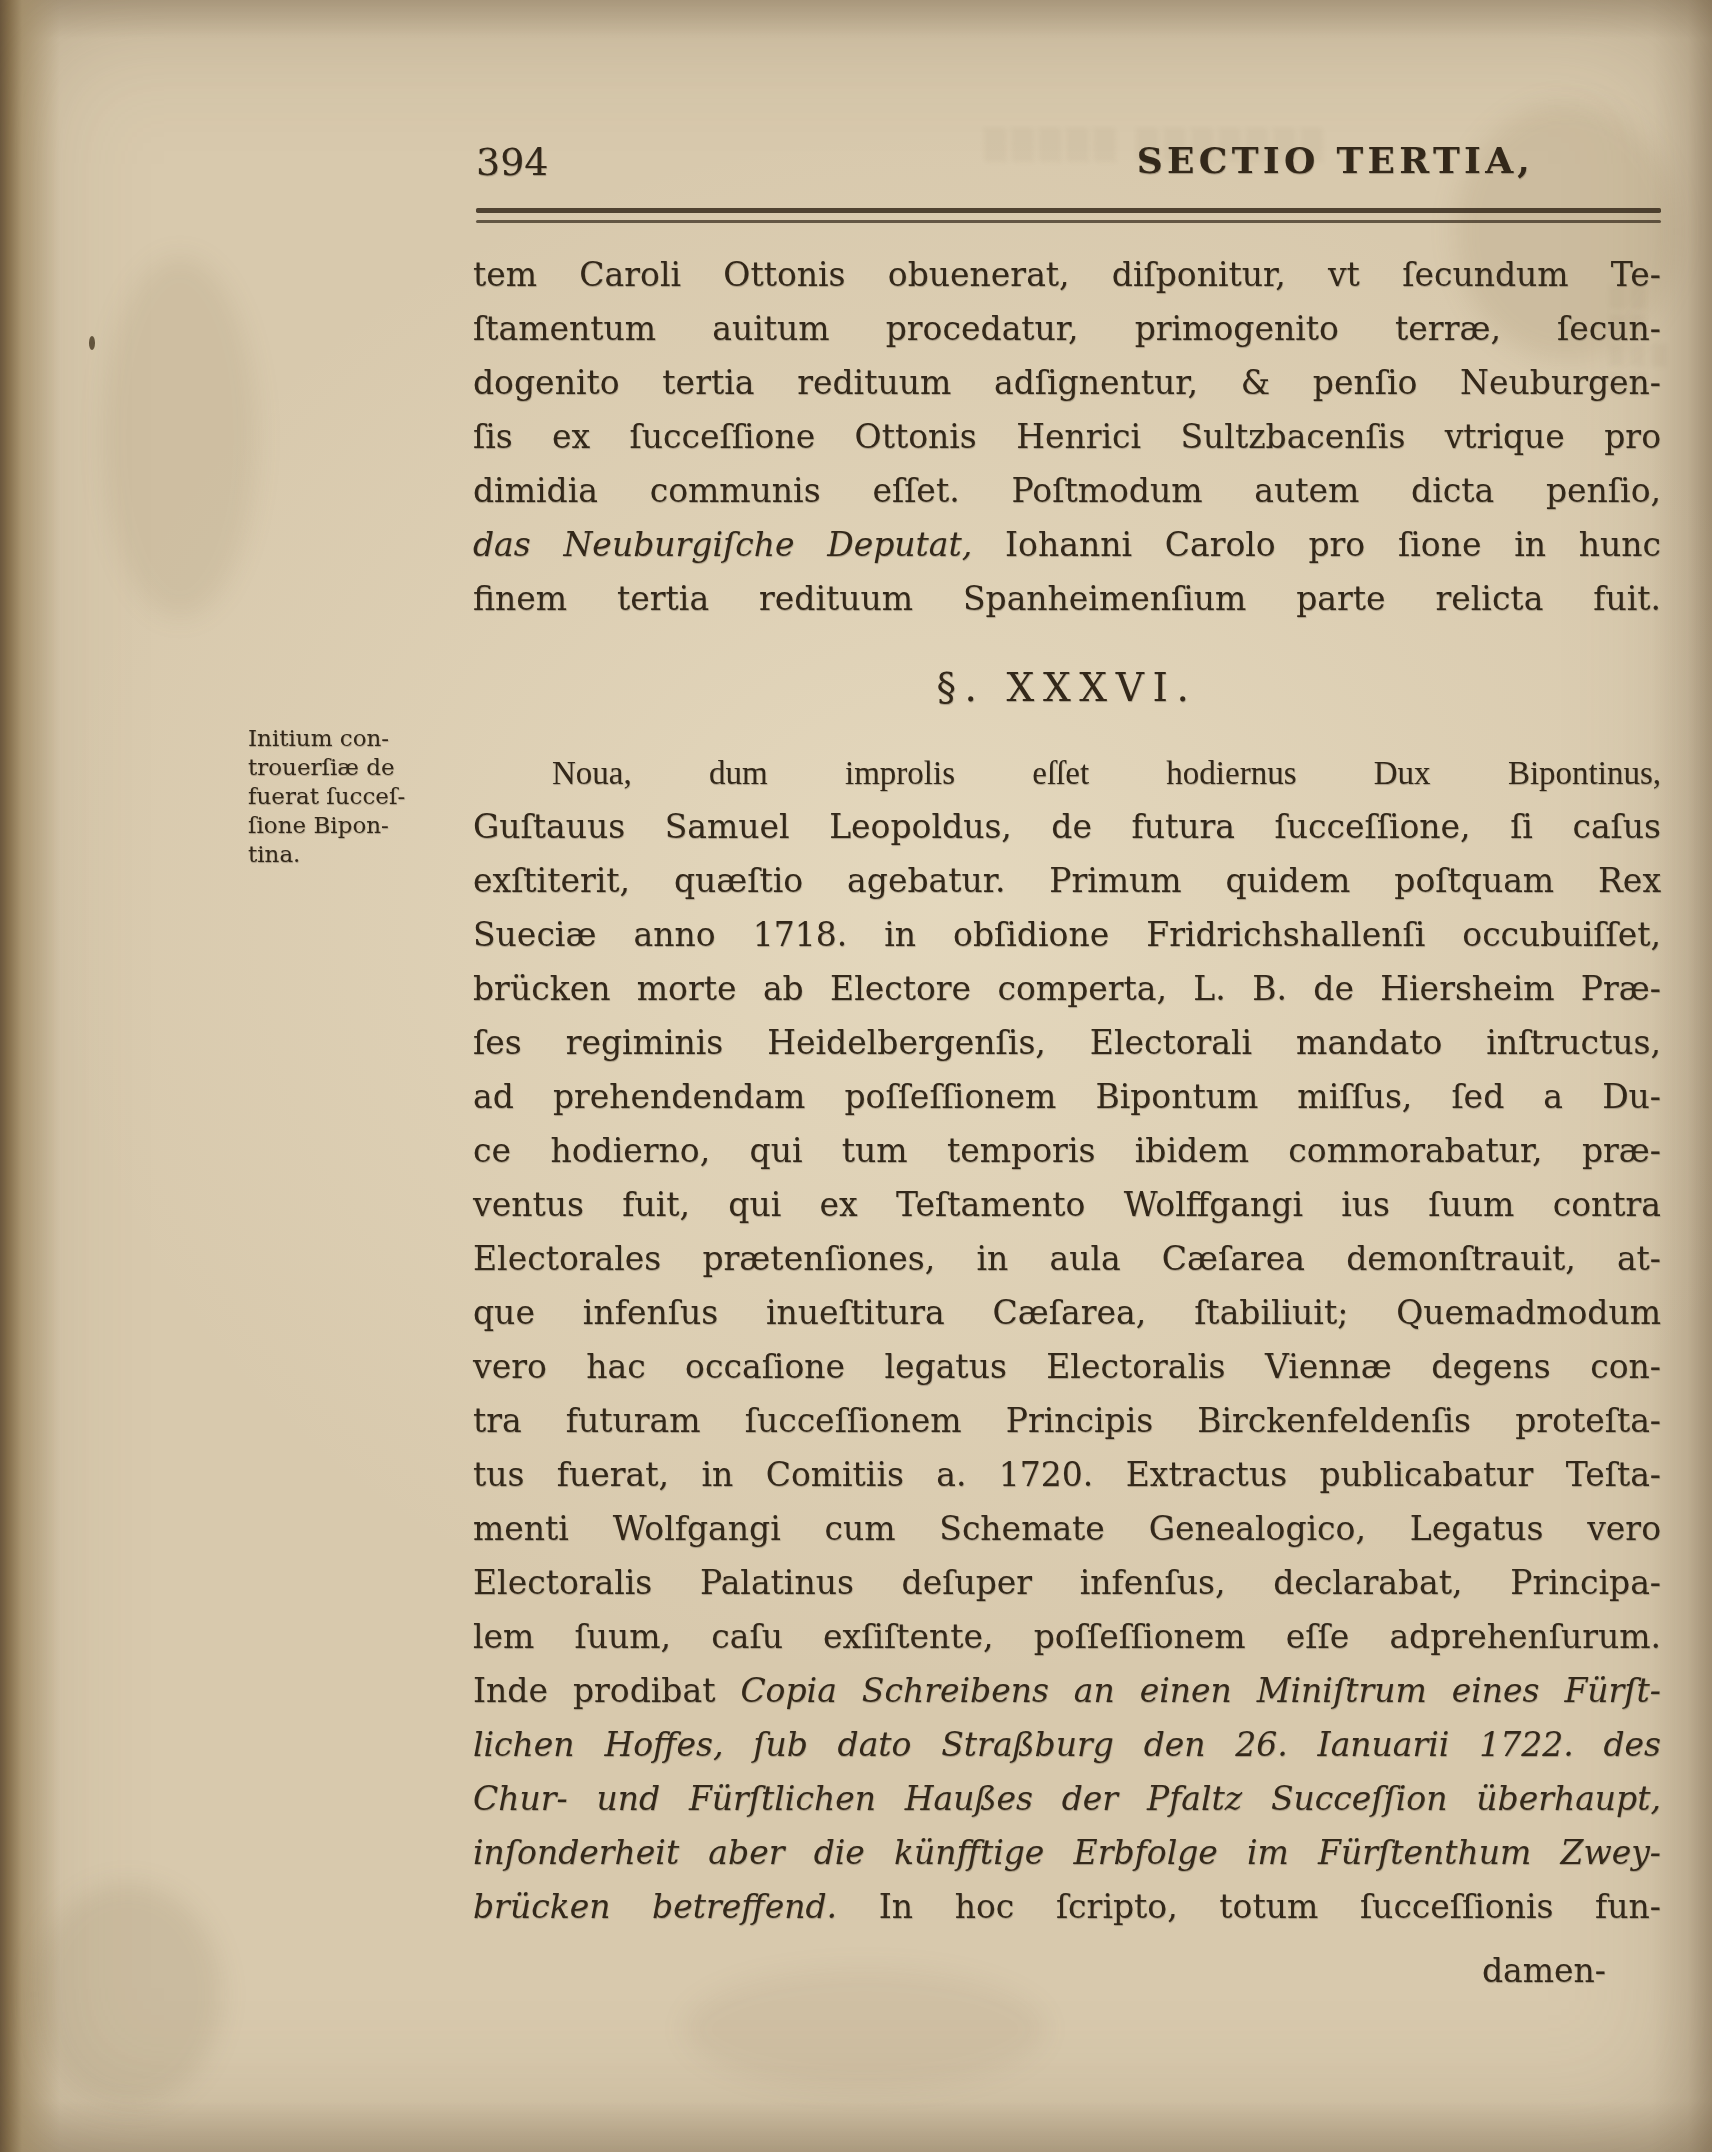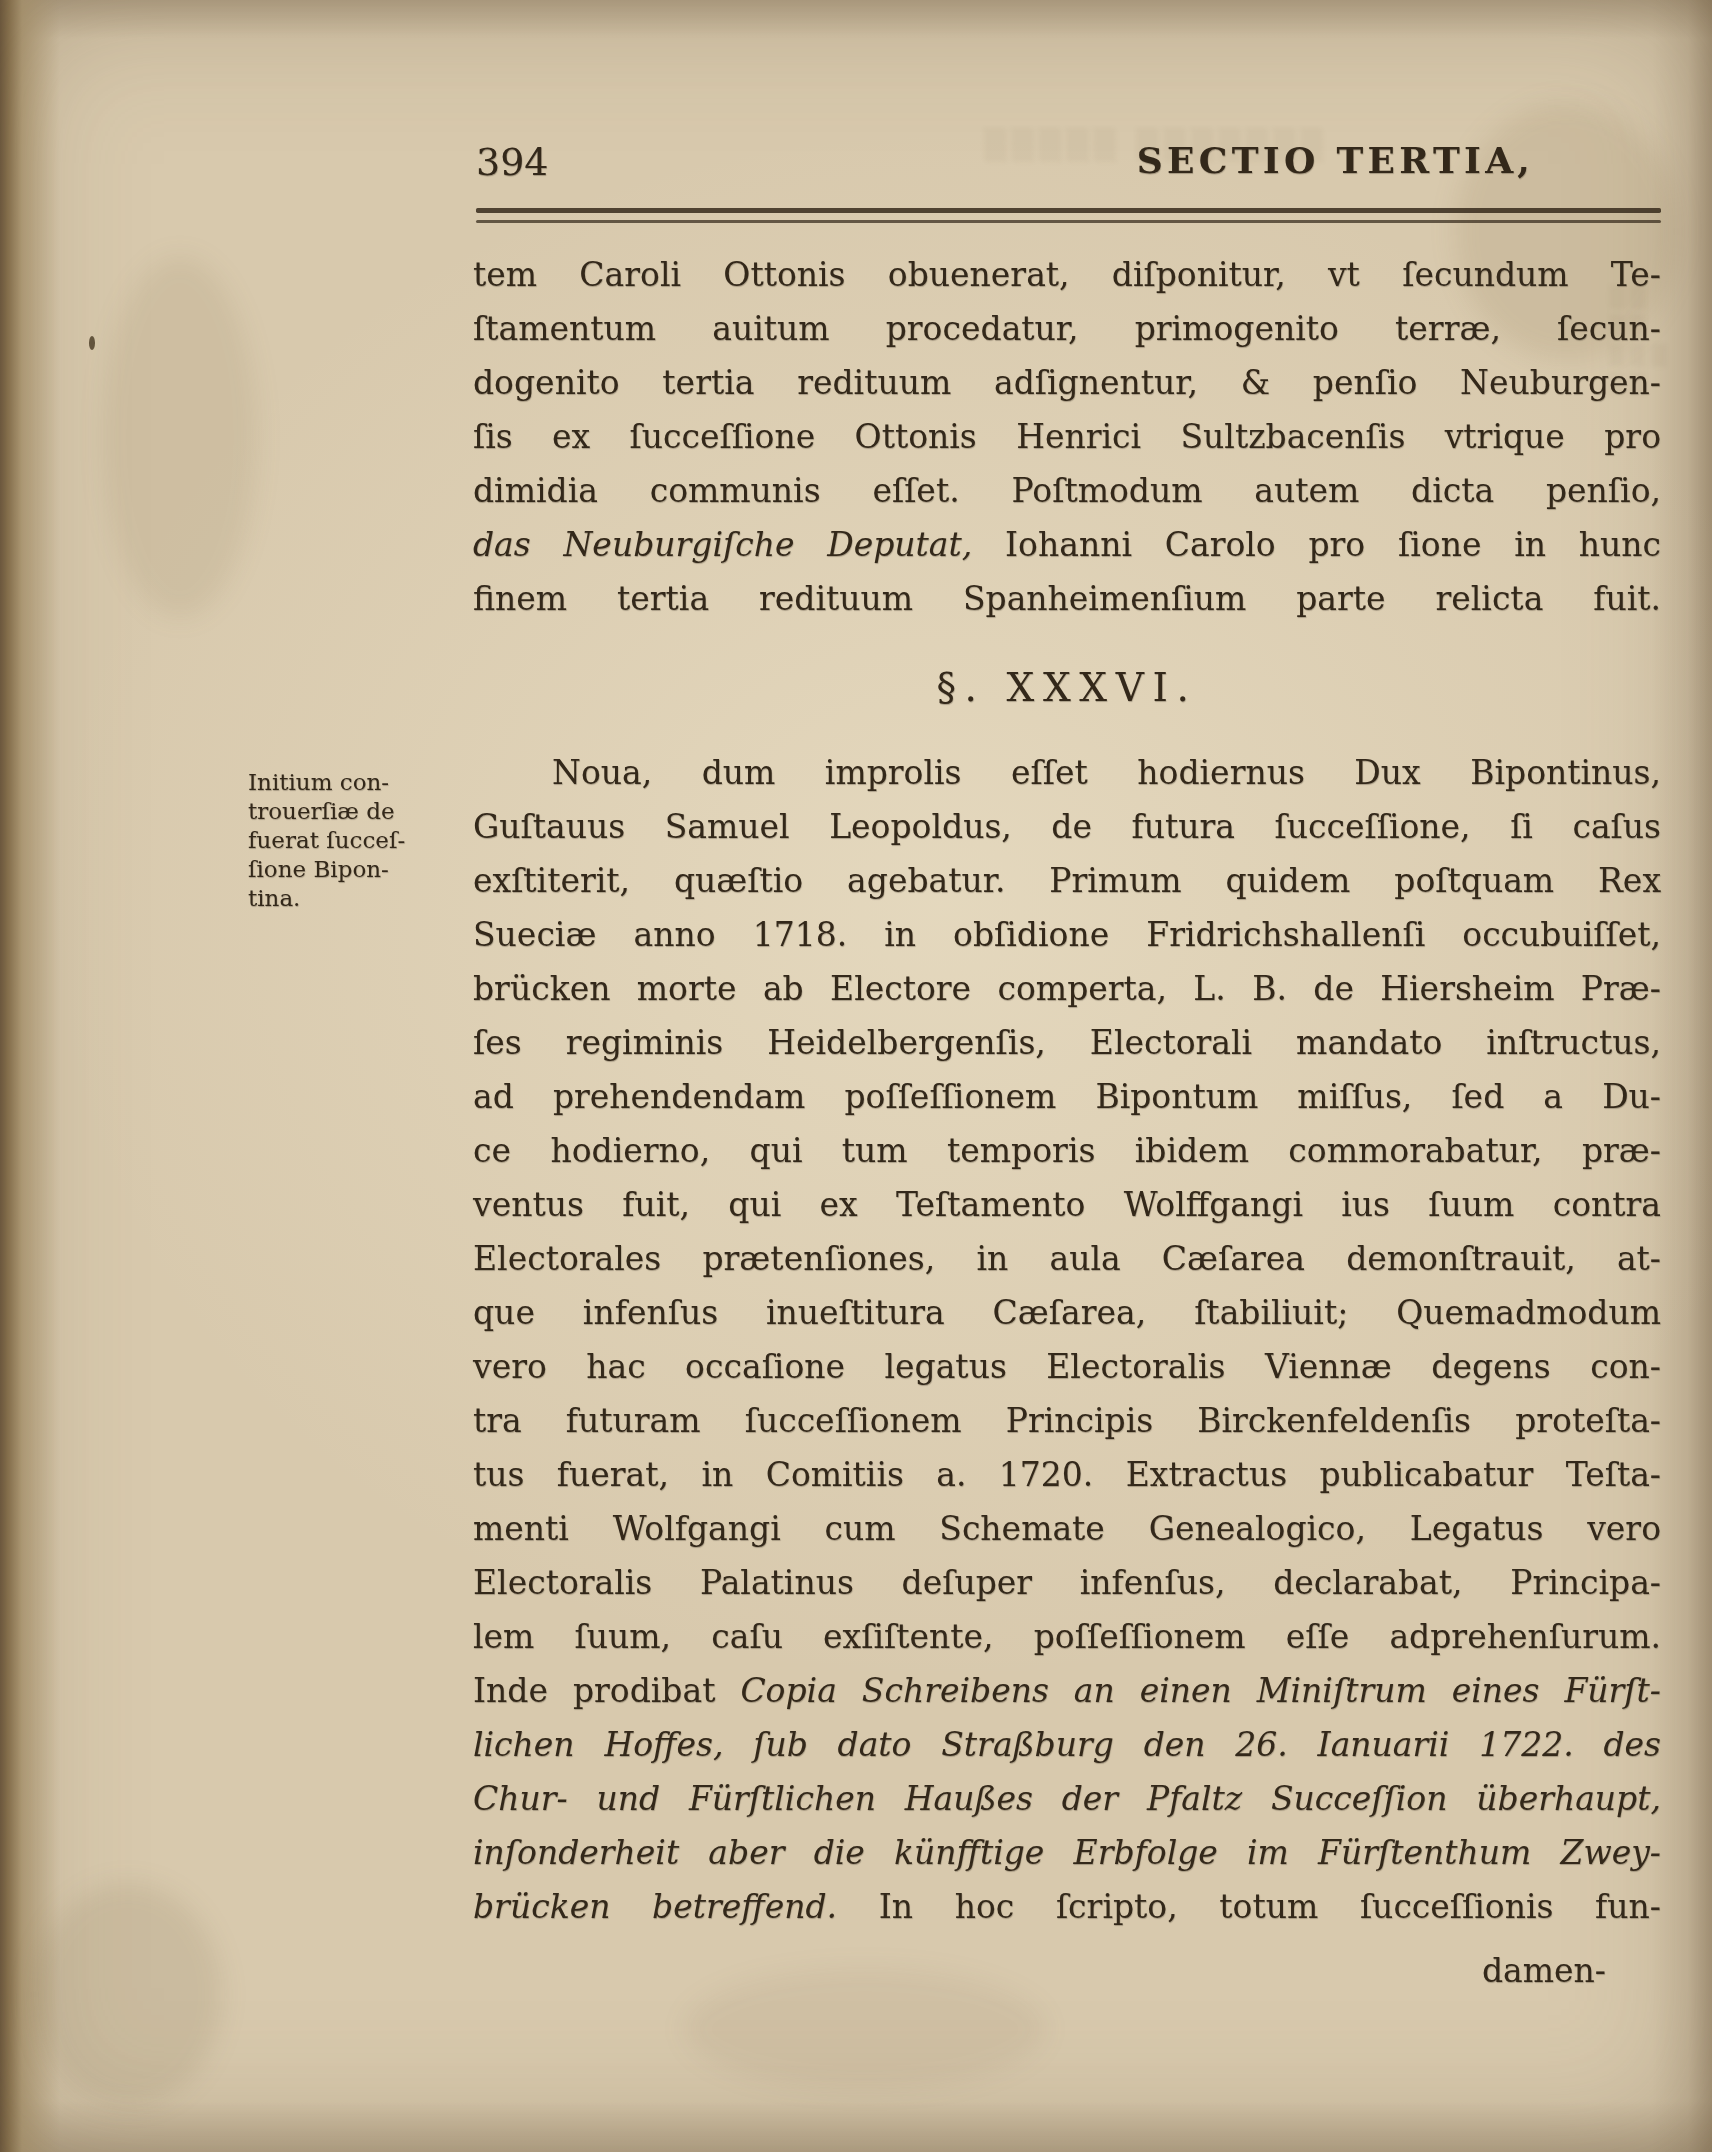--- a/index.html
+++ b/index.html
@@ -27,26 +27,26 @@
   
   .pagenum{position:absolute;left:476px;top:140px;font-size:38px;}
   .running{position:absolute;left:1010px;top:139px;width:651px;text-align:center;
     font-size:36px;font-weight:bold;letter-spacing:4.3px;}
   .rule{position:absolute;left:476px;width:1185px;background:#3b2f20;opacity:.88;border-radius:1.7px;}
   .rule1{top:208px;height:5.1px;}
   .rule2{top:220px;height:2.6px;opacity:.75;}
   
   .textblock{position:absolute;left:473px;top:248px;width:1188px;font-size:33px;line-height:54px;}
   .line{text-align:justify;text-align-last:justify;height:54px;overflow:visible;}
-  .line.indent > span:first-child{padding-left:79px;}
+  .line.indent > span:first-child{padding-left:79px;font-family:Liberation Serif, serif;}
   .it{font-style:italic;}
   .sect{margin:36px 0 33px 0;font-size:39px;font-weight:normal;text-align:center;letter-spacing:8.6px;line-height:51px;}
   .catchword{margin-top:10px;text-align:right;padding-right:55px;font-size:33px;}
   
-  .marginnote{position:absolute;left:248px;top:768px;width:219px;font-size:23px;line-height:29px;text-align:left;}
+  .marginnote{position:absolute;left:248px;top:724px;width:219px;font-size:23px;line-height:29px;text-align:left;}
   .marginnote div{text-align:justify;text-align-last:left;}
   .speck{position:absolute;background:#463822;border-radius:50%;opacity:.8;}
 </style>
 </head>
 <body>
 
 <div class="paper">
 
   <div class="stain" style="left:103px;top:257px;width:154px;height:360px;background:rgba(120,95,60,.10);"></div>
   <div class="stain" style="left:1455px;top:103px;width:223px;height:257px;background:rgba(120,95,60,.12);"></div>

